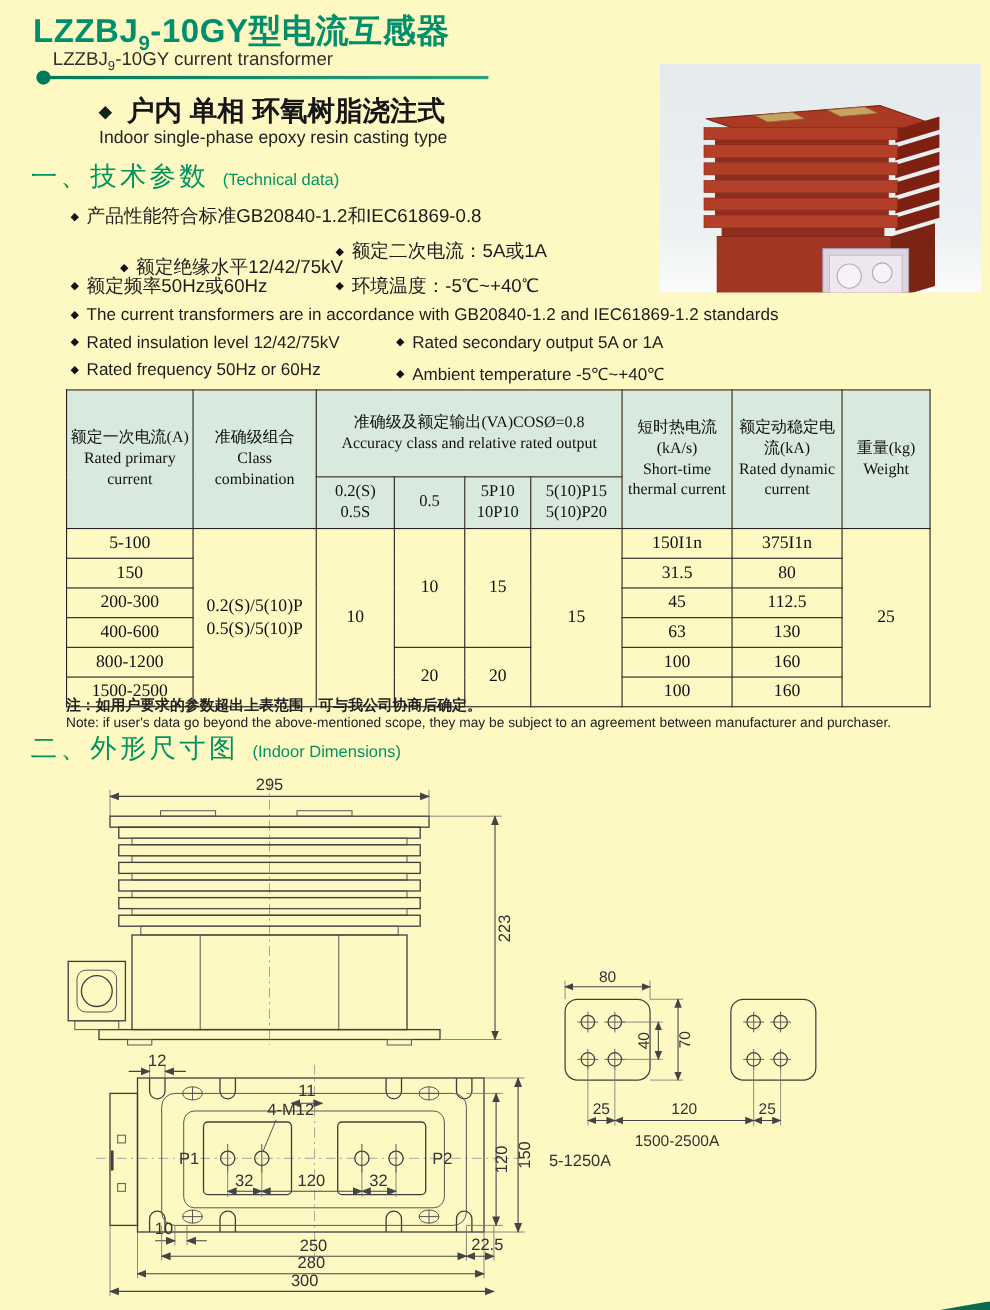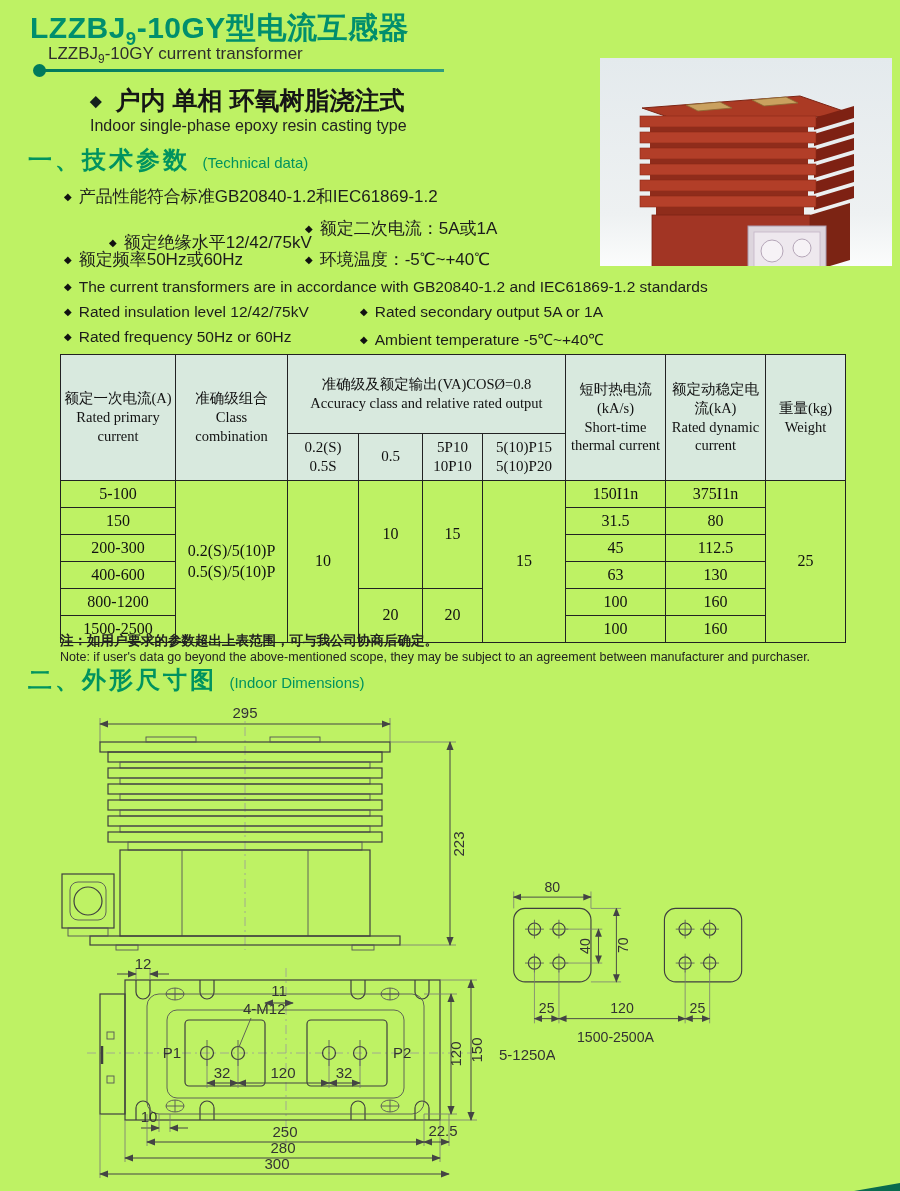--- a/index.html
+++ b/index.html
@@ -1,31 +1,31 @@
 <!DOCTYPE html>
 <html><head>
 <meta charset="utf-8">
 <style>
   html,body{margin:0;padding:0;background:#fff;}
-  .page{position:relative;width:900px;height:1191px;background:#bef264;overflow:hidden;
+  .page{position:relative;width:900px;height:1191px;background:#fef9c3;overflow:hidden;
         font-family:"Liberation Sans",sans-serif;color:#1f1f1f;}
   
   .title{position:absolute;left:30px;top:8px;font-size:30px;font-weight:bold;color:#008f6d;letter-spacing:.5px;}
   .title sub{font-size:.62em;}
   .subtitle{position:absolute;left:48px;top:44px;font-size:17px;color:#2e2e2e;}
   .subtitle sub{font-size:.7em;}
   .rule{position:absolute;left:44px;top:69px;width:400px;height:3px;
         background:linear-gradient(to right,#007a5c,#2f9d7e);}
   .rule-dot{position:absolute;left:33px;top:64px;width:13px;height:13px;border-radius:50%;background:#007a5c;}
   .prod-head{position:absolute;left:58px;top:84px;font-size:25px;font-weight:bold;color:#161616;margin-left:32px;}
   .prod-head .dia{font-size:15px;vertical-align:3px;margin-right:14px;color:#14221c;}
   .prod-sub{position:absolute;left:90px;top:117px;font-size:16px;color:#222;}
   
   .sec{position:absolute;color:#00935f;white-space:nowrap;}
-  .sec .cn{font-size:24px;font-weight:bold;letter-spacing:3px;margin-top:28px;}
+  .sec .cn{font-size:24px;font-weight:normal;letter-spacing:3px;margin-top:28px;}
   .sec .en{font-size:15px;margin-left:8px;}
   
   .bullet{position:absolute;font-size:17px;color:#1c1c1c;white-space:nowrap;}
   .bullet.en{font-size:15.5px;}
   .bullet .dia{font-size:10px;vertical-align:2px;margin-right:7px;color:#111;}
   
   table.spec{position:absolute;left:60px;top:354px;border-collapse:collapse;
              font-family:"Liberation Serif",serif;table-layout:fixed;}
   table.spec td{border:1px solid #222;text-align:center;vertical-align:middle;padding:1px 2px;
                 font-size:15px;line-height:1.3;color:#111;overflow:hidden;}
@@ -114,21 +114,21 @@
         <rect x="198" y="216" width="22" height="6"></rect>
       <rect x="232" y="210" width="26" height="6"></rect>
     </g>
   </svg>
 
   <div class="sec" style="left:28px;top:144px;">
     <span class="cn">一、技术参数</span>
     <span class="en">(Technical data)</span>
   </div>
 
-  <div class="bullet" style="left:64px;top:185px;"><span class="dia">◆</span><span>产品性能符合标准GB20840-1.2和IEC61869-1.2</span></div>
+  <div class="bullet" style="left:64px;top:185px;"><span class="dia">◆</span><span>产品性能符合标准GB20840-1.2和IEC61869-0.8</span></div>
   <div class="bullet" style="left:64px;top:231px;margin-left:45px;"><span class="dia">◆</span><span>额定绝缘水平12/42/75kV</span></div>
   <div class="bullet" style="left:305px;top:217px;"><span class="dia">◆</span><span>额定二次电流：5A或1A</span></div>
   <div class="bullet" style="left:64px;top:248px;text-align:center;"><span class="dia">◆</span><span>额定频率50Hz或60Hz</span></div>
   <div class="bullet" style="left:305px;top:248px;"><span class="dia">◆</span><span>环境温度：-5℃~+40℃</span></div>
   <div class="bullet en" style="left:64px;top:278px;"><span class="dia">◆</span><span>The current transformers are in accordance with GB20840-1.2 and IEC61869-1.2 standards</span></div>
   <div class="bullet en" style="left:64px;top:303px;"><span class="dia">◆</span><span>Rated  insulation level 12/42/75kV</span></div>
   <div class="bullet en" style="left:360px;top:303px;"><span class="dia">◆</span><span>Rated  secondary output 5A or 1A</span></div>
   <div class="bullet en" style="left:64px;top:328px;"><span class="dia">◆</span><span>Rated  frequency 50Hz or 60Hz</span></div>
   <div class="bullet en" style="left:360px;top:328px;"><span class="dia">◆</span><span>Ambient temperature  -5℃~+40℃</span></div>
 

